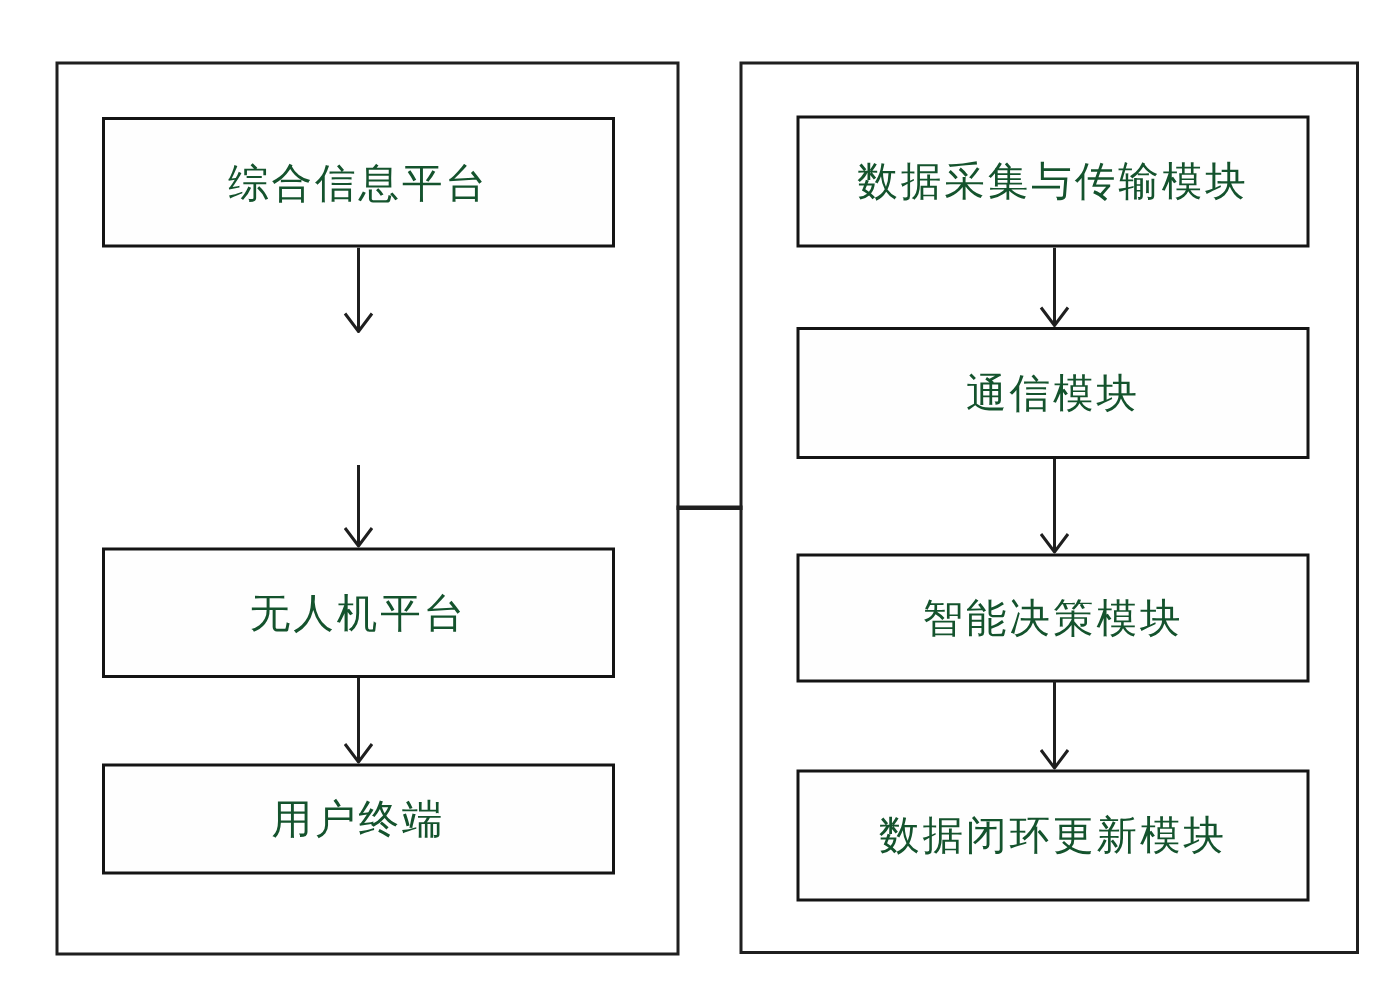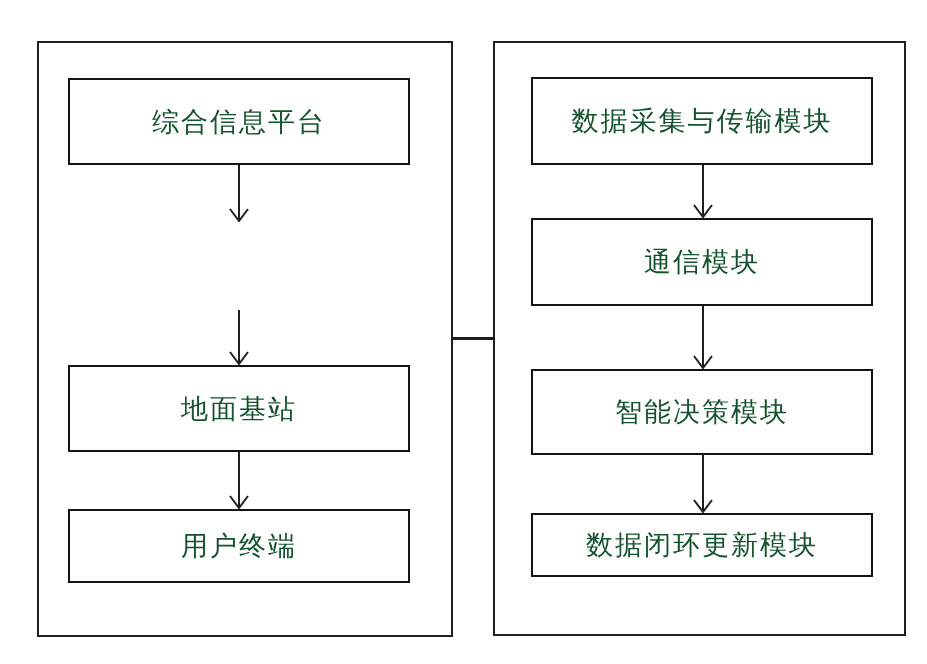--- a/index.html
+++ b/index.html
@@ -40,21 +40,21 @@
   .node.l { left: 68px; width: 342px; }
   .node.l1 { top: 78px;  height: 87px; }
   .node.l2 { top: 222px; height: 88px; }
   .node.l3 { top: 365px; height: 87px; }
   .node.l4 { top: 509px; height: 74px; }
   
   .node.r { left: 531px; width: 342px; }
   .node.r1 { top: 77px;  height: 88px; }
   .node.r2 { top: 218px; height: 88px; }
   .node.r3 { top: 369px; height: 86px; }
-  .node.r4 { top: 513px; height: 64px; }
+  .node.r4 { top: 513px; height: 88px; }
   .arrow {
     position: absolute;
     width: 26px;
   }
   .arrow svg { display: block; }
   .connector {
     position: absolute;
     left: 451px;
     top: 337px;
     width: 44px;
@@ -70,21 +70,21 @@
   <div class="frame left"></div>
 
   <div class="frame right"></div>
 
   <div class="connector"></div>
 
   <div class="node l l1">
     <span>综合信息平台</span>
   </div>
   <div class="node l l3">
-    <span>地面基站</span>
+    <span>无人机平台</span>
   </div>
   <div class="node l l4">
     <span>用户终端</span>
   </div>
 
   <div class="node r r1">
     <span>数据采集与传输模块</span>
   </div>
   <div class="node r r2">
     <span>通信模块</span>

